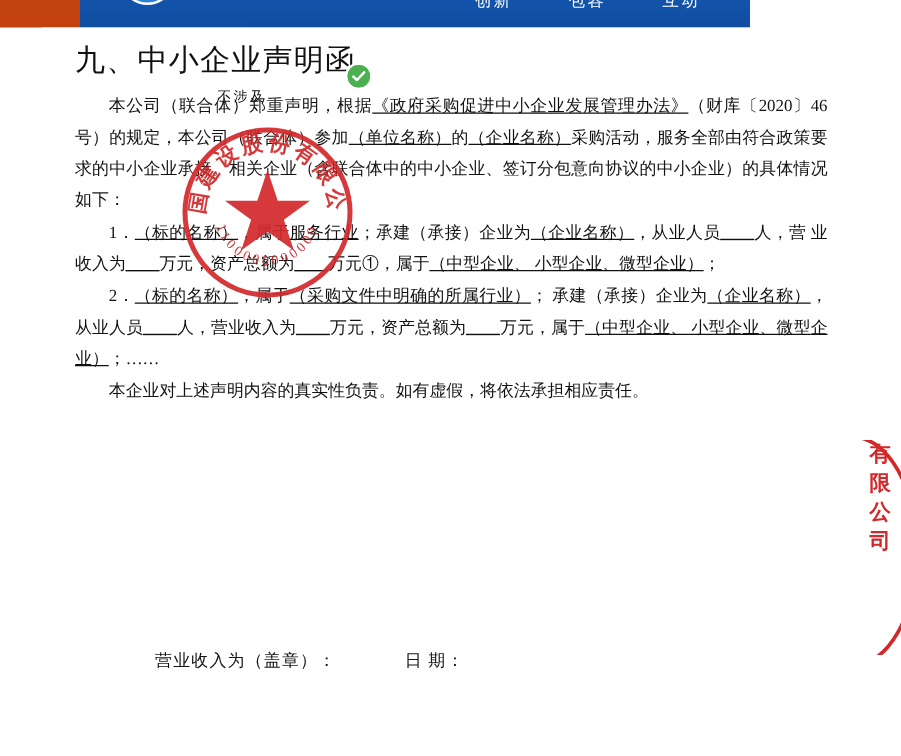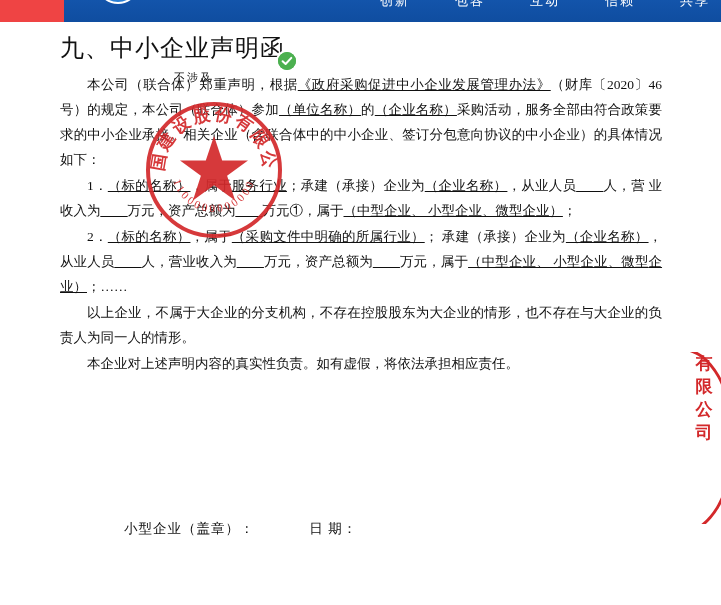--- a/index.html
+++ b/index.html
@@ -13,23 +13,23 @@
     font-family: "Liberation Sans", sans-serif;
     overflow: hidden;
     position: relative;
   }
 
   
   .banner {
     position: absolute;
     left: 0;
     top: 0;
-    width: 721px;
+    width: 600px;
     height: 22px;
-    background: #ef4444;
+    background: #c2410c;
     overflow: hidden;
   }
   .banner-blue {
     position: absolute;
     left: 64px;
     top: -46px;
     width: 657px;
     height: 68px;
     background: linear-gradient(180deg, #1f62b8 0%, #1456ad 60%, #0f4da0 100%);
   }
@@ -215,21 +215,20 @@
       <path d="M4.6 9.2 L7.6 12.0 L13.3 5.9" stroke="#ffffff" stroke-width="2" fill="none" stroke-linecap="round" stroke-linejoin="round"></path>
     </svg>
   </div>
 
   <div class="not-applicable">不涉及</div>
 
   <div class="body-text" id="body-host">
       <div class="p"><span>本公司（联合体）郑重声明，根据</span><span class="u">《政府采购促进中小企业发展管理办法》</span><span>（财库〔2020〕46 号）的规定，本公司（联合体）参加</span><span class="u">（单位名称）</span><span>的</span><span class="u">（企业名称）</span><span>采购活动，服务全部由符合政策要求的中小企业承接。相关企业（含联合体中的中小企业、签订分包意向协议的中小企业）的具体情况如下：</span></div>
       <div class="p"><span>1．</span><span class="u">（标的名称）</span><span>，属于</span><span class="u">服务行业</span><span>；承建（承接）企业为</span><span class="u">（企业名称）</span><span>，从业人员</span><span class="u">____</span><span>人，营 业收入为</span><span class="u">____</span><span>万元，资产总额为</span><span class="u">____</span><span>万元①，属于</span><span class="u">（中型企业、 小型企业、微型企业）</span><span>；</span></div>
       <div class="p"><span>2．</span><span class="u">（标的名称）</span><span>，属于</span><span class="u">（采购文件中明确的所属行业）</span><span>； 承建（承接）企业为</span><span class="u">（企业名称）</span><span>， 从业人员</span><span class="u">____</span><span>人，营业收入为</span><span class="u">____</span><span>万元，资产总额为</span><span class="u">____</span><span>万元，属于</span><span class="u">（中型企业、 小型企业、微型</span><span class="u">企业）</span><span>；……</span></div>
-      <div class="p"><span>以上企业，不属于大企业的分支机构，不存在控股股东为大企业的情形，也不存在与大企业的负责人为同一人的情形。</span></div>
       <div class="p"><span>本企业对上述声明内容的真实性负责。如有虚假，将依法承担相应责任。</span></div>
     </div>
 
   <div class="stamp">
     <svg width="140" height="140" viewBox="0 0 140 140" aria-hidden="true">
       <defs>
         <path id="arcTop" d="M 20,70 A 50,50 0 0 1 120,70"></path>
         <path id="arcBottom" d="M 28,70 A 42,42 0 0 0 112,70"></path>
       </defs>
       <circle cx="70" cy="70" r="66" fill="none" stroke="#d3282a" stroke-width="4" opacity="0.92"></circle>
@@ -239,21 +238,21 @@
         </text>
         <text font-family="'Liberation Serif', serif" font-size="11" fill="#d3282a" letter-spacing="3">
           <textPath href="#arcBottom" startOffset="50%" text-anchor="middle">1100000000000</textPath>
         </text>
       </g>
       <polygon points="70,36 78.2,60.6 104,60.6 83.1,75.8 91.1,100.4 70,85.2 48.9,100.4 56.9,75.8 36,60.6 61.8,60.6" fill="#d3282a" opacity="0.92"></polygon>
     </svg>
   </div>
 
   <div class="sign-line">
-    <span>小型企业（盖章）：</span>
+    <span>营业收入为（盖章）：</span>
     <span class="gap"></span>
     <span>日 期：</span>
   </div>
 </div>
 
 <div class="edge-stamp">
   <div class="edge-stamp-arc"></div>
   <div class="edge-stamp-text">有限公司</div>
 </div>
 <div class="edge-stamp2"></div>

